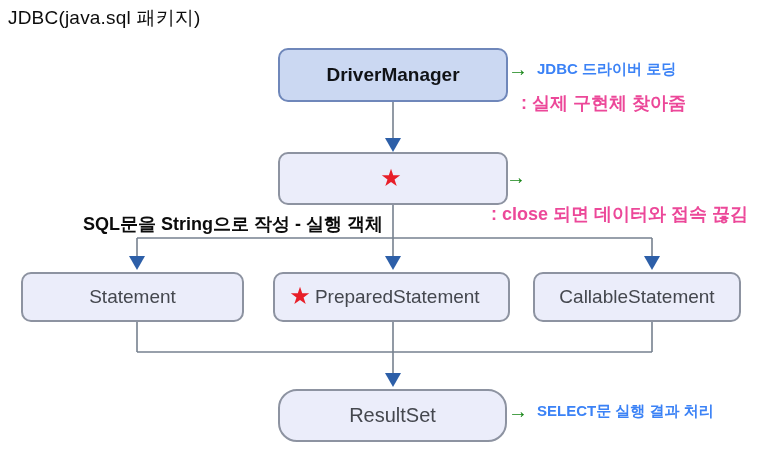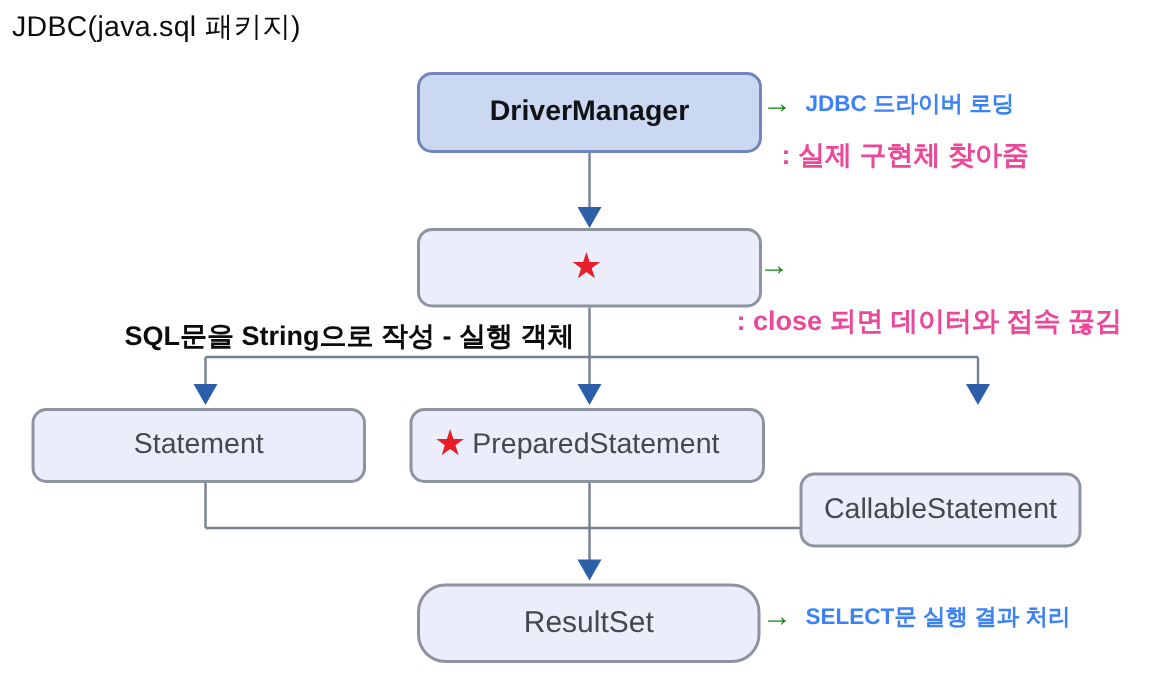--- a/index.html
+++ b/index.html
@@ -85,21 +85,21 @@
 
   <div class="node node-light" style="left:21px;top:272px;width:223px;height:50px;font-size:19px;">
     <span>Statement</span>
   </div>
 
   <div class="node node-light" style="left:273px;top:272px;width:237px;height:50px;font-size:19px;">
     <span class="star star-edge">★</span>
     <span>PreparedStatement</span>
   </div>
 
-  <div class="node node-light" style="left:533px;top:272px;width:188px;height:50px;font-size:19px;margin-top:43px;">
+  <div class="node node-light" style="left:533px;top:272px;width:208px;height:50px;font-size:19px;">
     <span>CallableStatement</span>
   </div>
 
   <div class="node node-light" style="left:278px;top:389px;width:229px;height:53px;border-radius:19px;">
     <span>ResultSet</span>
   </div>
 
   <div class="edge-label">SQL문을 String으로 작성 - 실행 객체</div>
 
   <div class="ann-row" style="left:508px;top:58px;">

